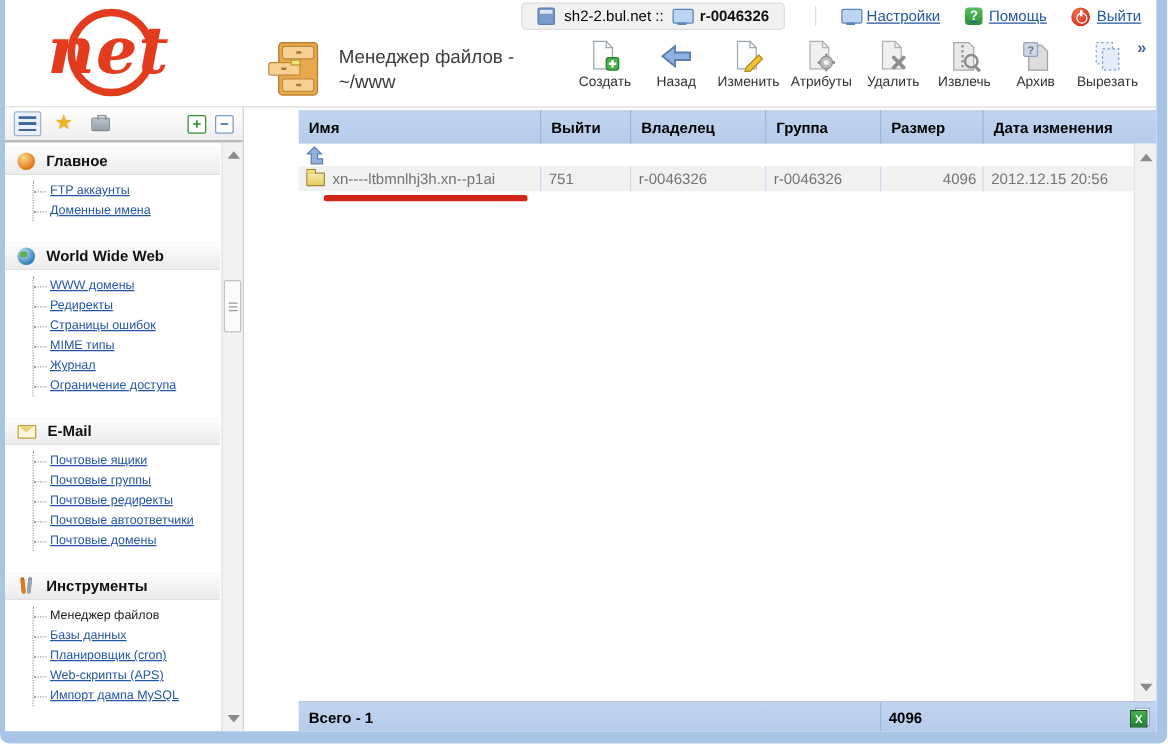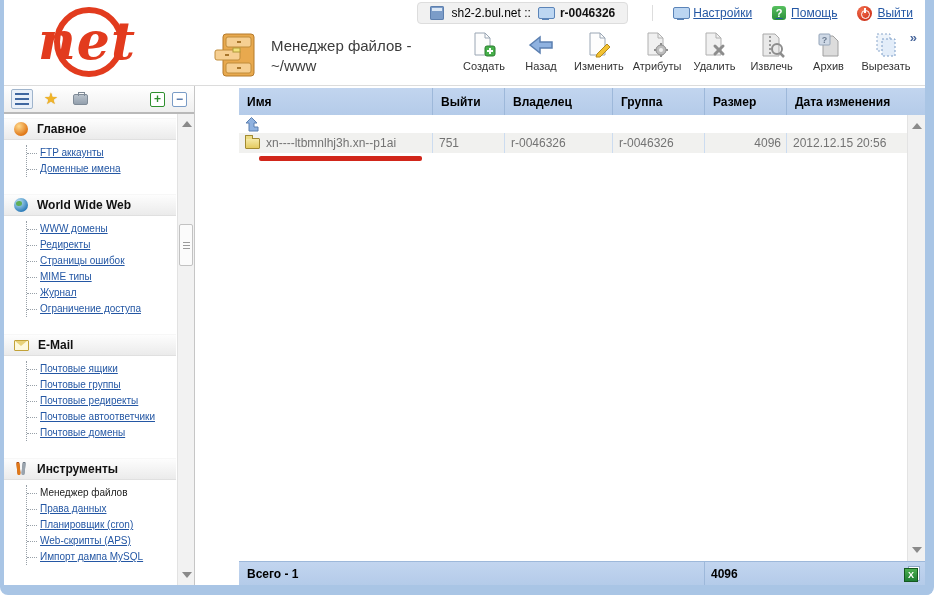--- a/index.html
+++ b/index.html
@@ -363,21 +363,21 @@
           </ul>
         </div>
 
         <div class="section">
           <div class="section-header">
             <span class="tools-icon"></span>
             <span>Инструменты</span>
           </div>
           <ul class="items">
             <li><span class="current">Менеджер файлов</span></li>
-            <li><a>Права данных</a></li>
+            <li><a>Базы данных</a></li>
             <li><a>Планировщик (cron)</a></li>
             <li><a>Web-скрипты (APS)</a></li>
             <li><a>Импорт дампа MySQL</a></li>
           </ul>
         </div>
 
         <div class="side-scrollbar">
           <span class="arrow-up"></span>
           <span class="side-thumb"></span>
           <span class="arrow-down"></span>

